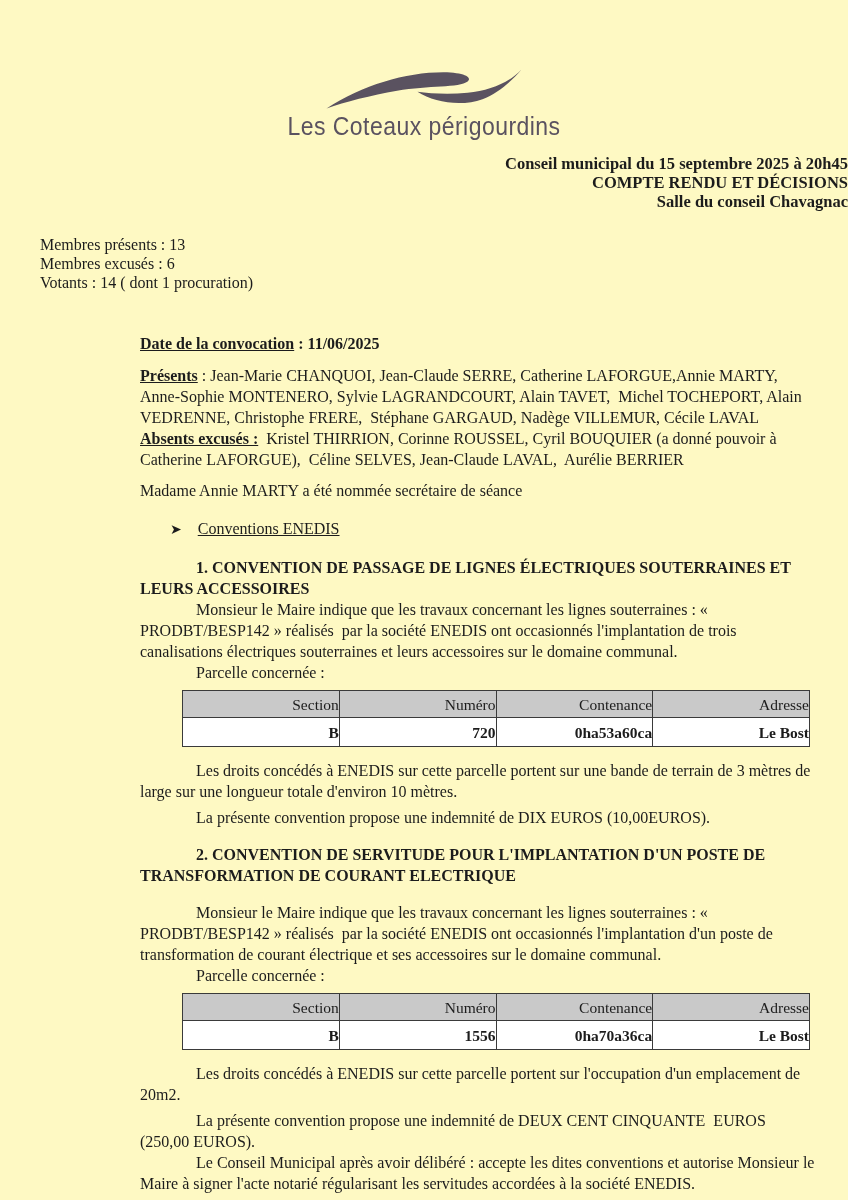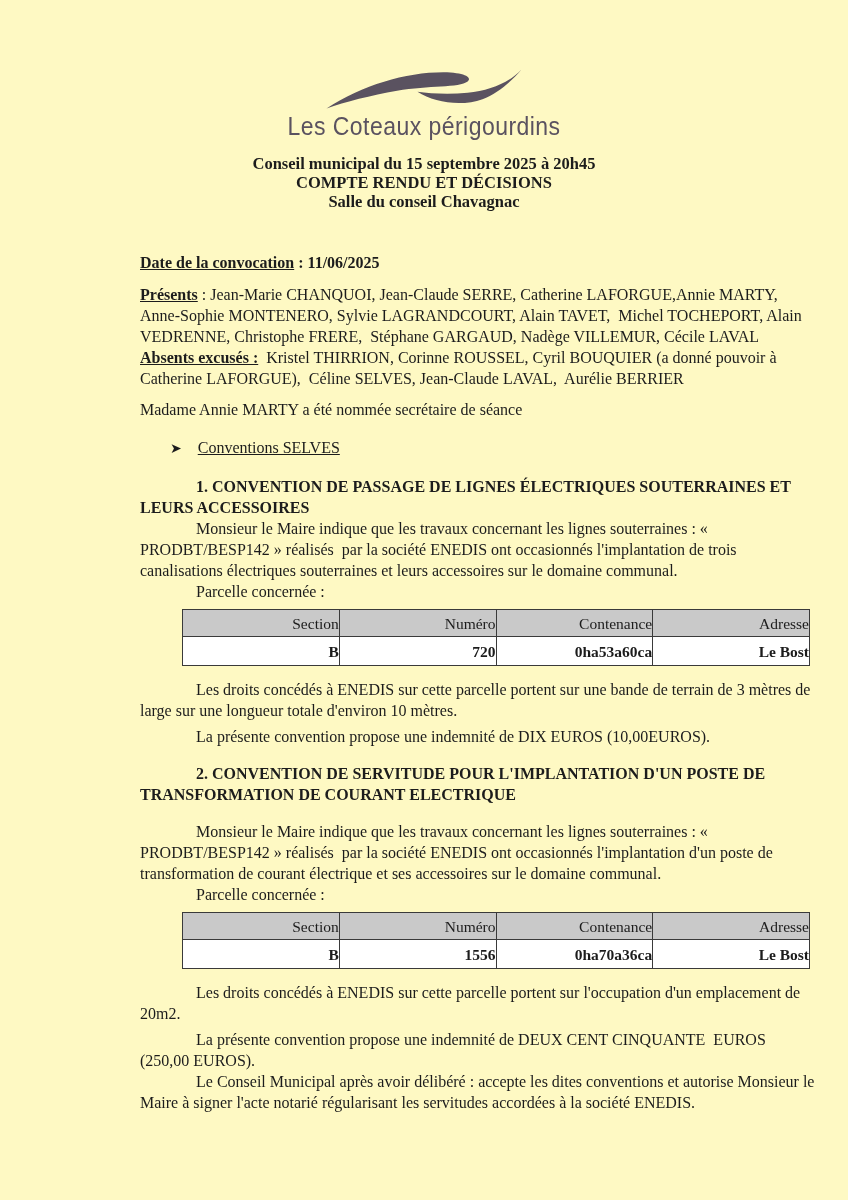--- a/index.html
+++ b/index.html
@@ -29,21 +29,21 @@
     font-weight: 300;
     font-size: 25px;
     letter-spacing: 0.5px;
     transform: scaleX(0.92);
     color: #5a5260;
     white-space: pre;
   }
   
   .title-block {
     margin-top: 17px;
-    text-align: center;
+    text-align: right;
     font-weight: bold;
     font-size: 16.5px;
     line-height: 19px;
   }
   
   .members-block {
     margin-top: 24px;
     margin-left: 40px;
     line-height: 19px;
   }
@@ -113,32 +113,37 @@
     </svg>
     <span class="logo-wordmark">Les Coteaux périgourdins</span>
   </div>
 
   <div class="title-block">
     <div>Conseil municipal du 15 septembre 2025 à 20h45</div>
     <div>COMPTE RENDU ET DÉCISIONS</div>
     <div>Salle du conseil Chavagnac</div>
   </div>
 
+  <div class="members-block">
+    <div>Membres présents : 13</div>
+    <div>Membres excusés : 6</div>
+    <div>Votants : 14 ( dont 1 procuration)</div>
+  </div>
 
   <div class="main">
 
     <p class="date-line"><span class="ul">Date de la convocation</span><span> : 11/06/2025</span></p>
 
     <p class="attendance"><span class="bold ul">Présents</span><span> : Jean-Marie CHANQUOI, Jean-Claude SERRE, Catherine LAFORGUE,Annie MARTY, Anne-Sophie MONTENERO, Sylvie LAGRANDCOURT, Alain TAVET,  Michel TOCHEPORT, Alain VEDRENNE, Christophe FRERE,  Stéphane GARGAUD, Nadège VILLEMUR, Cécile LAVAL</span></p>
 
     <p><span class="bold ul">Absents excusés :</span><span>  Kristel THIRRION, Corinne ROUSSEL, Cyril BOUQUIER (a donné pouvoir à Catherine LAFORGUE),  Céline SELVES, Jean-Claude LAVAL,  Aurélie BERRIER</span></p>
 
     <p class="secretary">Madame Annie MARTY a été nommée secrétaire de séance</p>
 
-    <p class="agenda-line"><span class="agenda-bullet">➤</span><span class="ul">Conventions SELVES</span></p>
+    <p class="agenda-line"><span class="agenda-bullet">➤</span><span class="ul">Conventions ENEDIS</span></p>
 
     <p class="section-title indent">1. CONVENTION DE PASSAGE DE LIGNES ÉLECTRIQUES SOUTERRAINES ET LEURS ACCESSOIRES</p>
     <p class="para indent">Monsieur le Maire indique que les travaux concernant les lignes souterraines : « PRODBT/BESP142 » réalisés  par la société ENEDIS ont occasionnés l'implantation de trois canalisations électriques souterraines et leurs accessoires sur le domaine communal.</p>
     <p class="indent">Parcelle concernée :</p>
 
     <div class="table-wrap">
       <table class="parcel-table">
         <thead>
           <tr>
             <th>Section</th>

